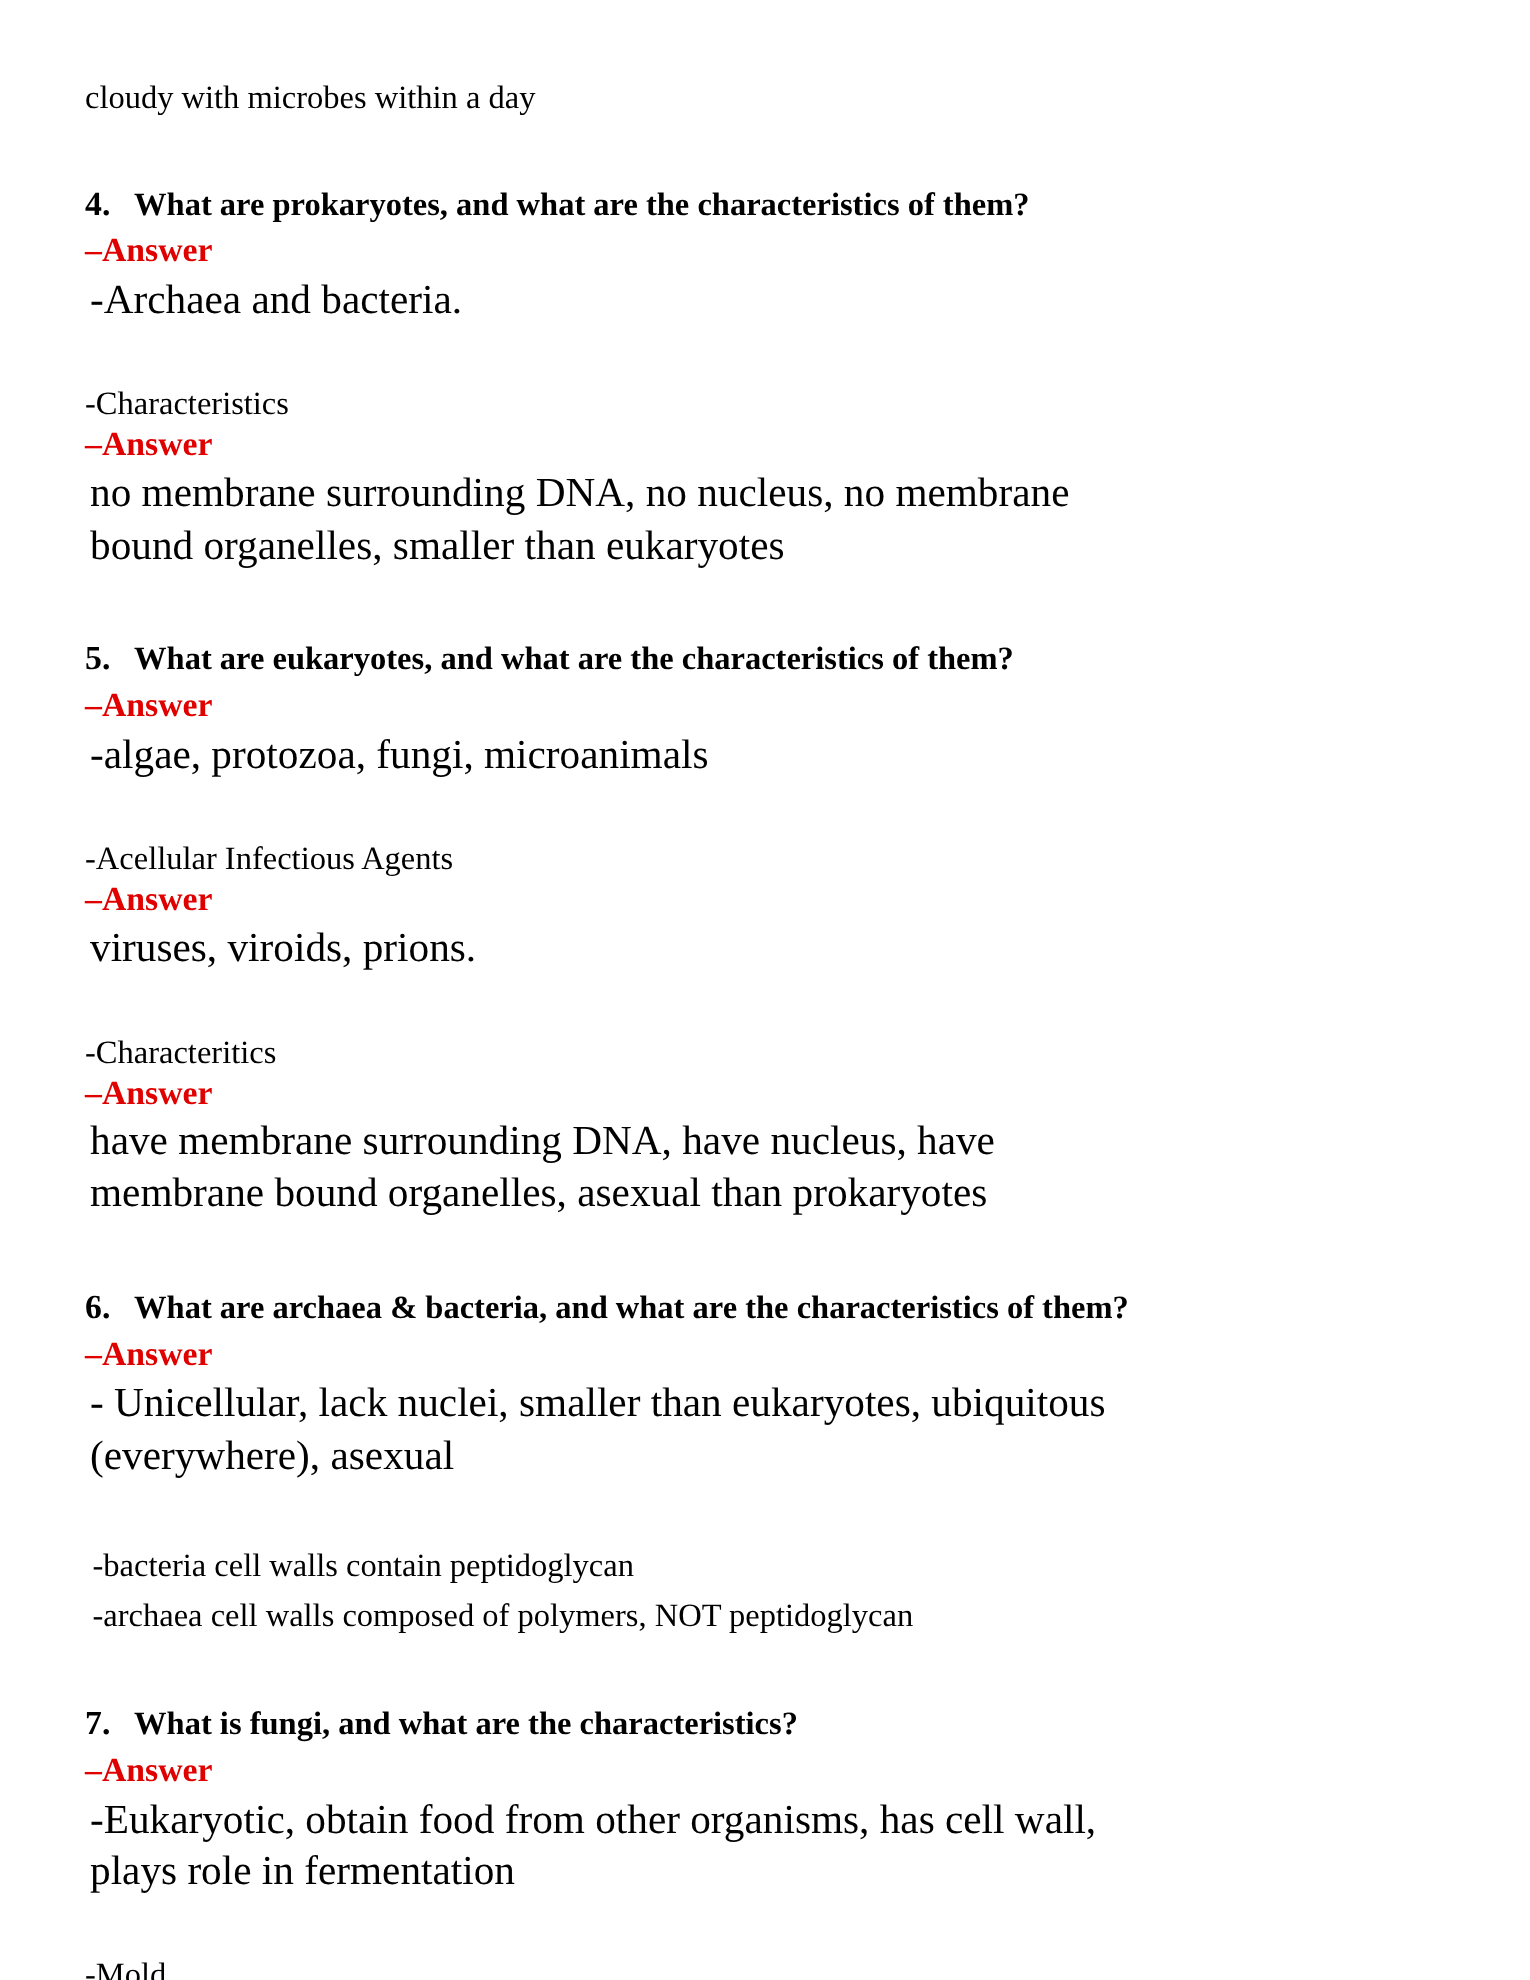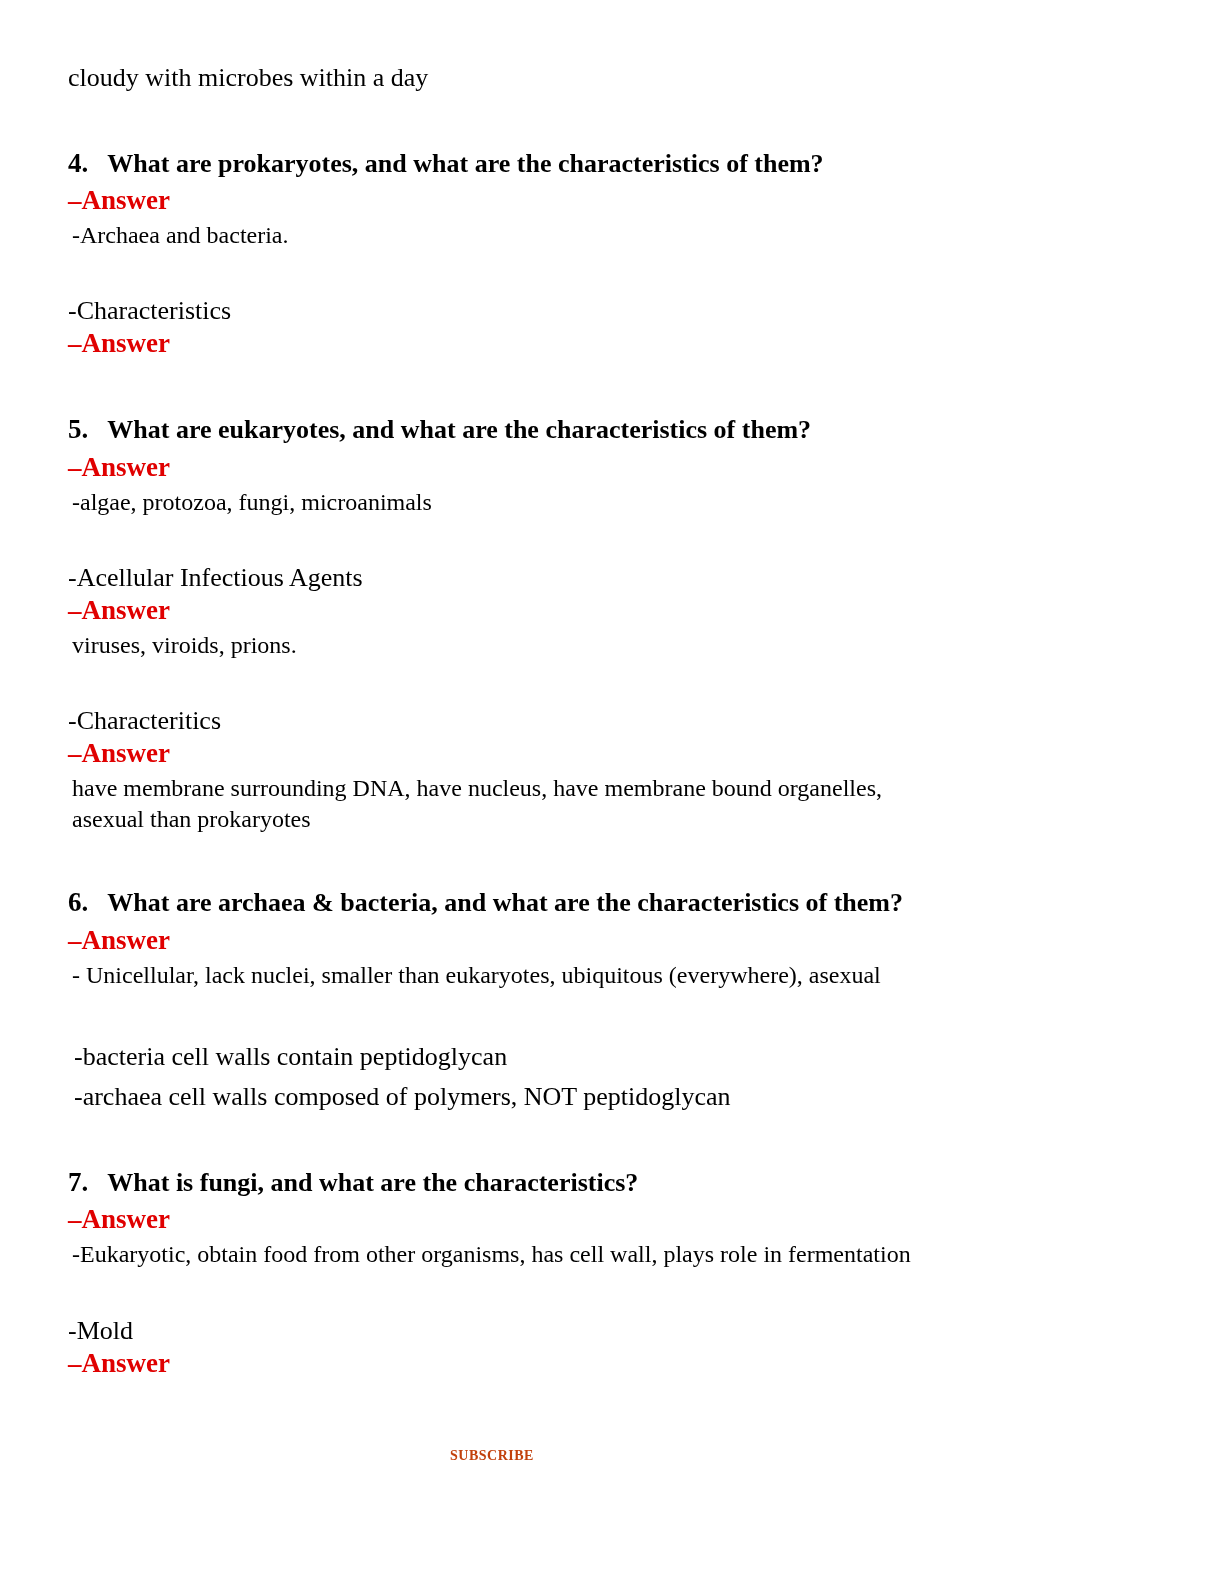--- a/index.html
+++ b/index.html
@@ -41,21 +41,21 @@
     font-size: 27px;
   }
   .answer-label {
     color: #e00000;
     font-weight: bold;
     font-size: 27px;
     line-height: 1.25;
     margin: 0 0 2px 0;
   }
   .answer-text {
-    font-size: 24px;
+    font-size: 33px;
     line-height: 1.27;
     margin: 0 0 0 0;
     padding-left: 4px;
   }
   .sub-item {
     font-size: 26px;
     line-height: 1.27;
     margin: 0;
   }
   .gap-lg {
@@ -87,20 +87,21 @@
 
   <p class="lead-line">cloudy with microbes within a day</p>
 
   <div class="qa-block">
     <p class="question"><span class="qnum">4.</span>&nbsp;&nbsp; <span>What are prokaryotes, and what are the characteristics of them?</span></p>
     <p class="answer-label">–Answer</p>
     <p class="answer-text">-Archaea and bacteria.</p>
     <div class="gap-lg"></div>
     <p class="sub-item">-Characteristics</p>
     <p class="answer-label">–Answer</p>
+    <p class="answer-text">no membrane surrounding DNA, no nucleus, no membrane bound organelles, smaller than eukaryotes</p>
   </div>
 
   <div class="qa-block">
     <p class="question"><span class="qnum">5.</span>&nbsp;&nbsp; <span>What are eukaryotes, and what are the characteristics of them?</span></p>
     <p class="answer-label">–Answer</p>
     <p class="answer-text">-algae, protozoa, fungi, microanimals</p>
     <div class="gap-lg"></div>
     <p class="sub-item">-Acellular Infectious Agents</p>
     <p class="answer-label">–Answer</p>
     <p class="answer-text">viruses, viroids, prions.</p>

